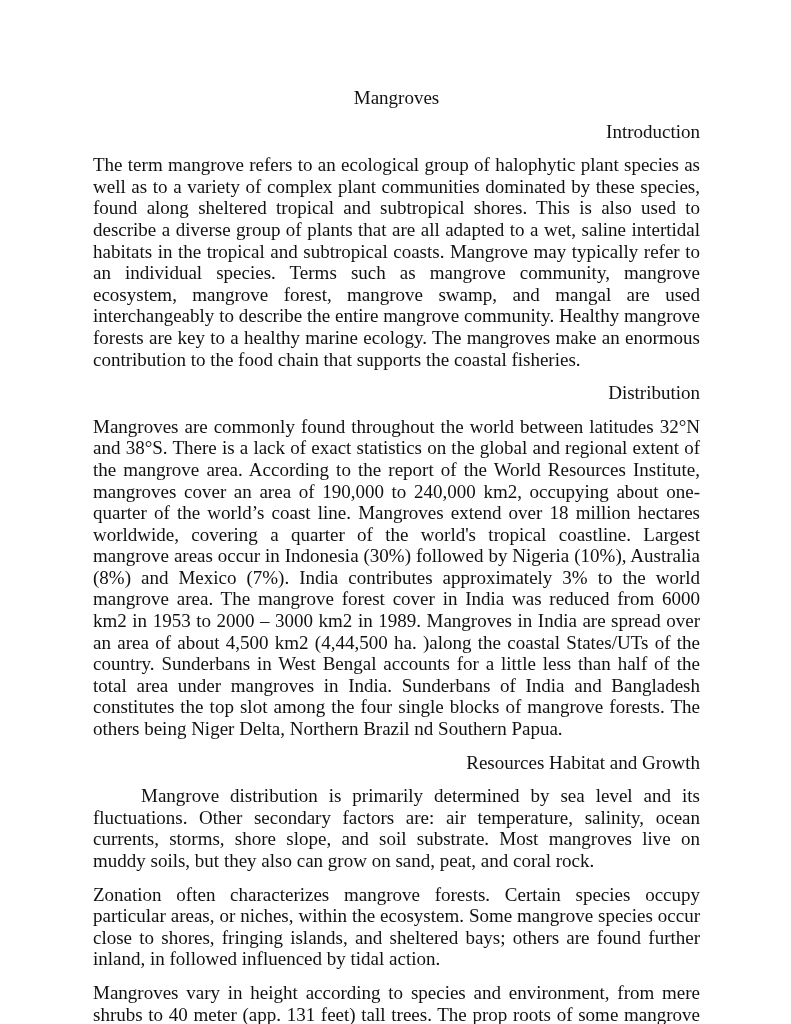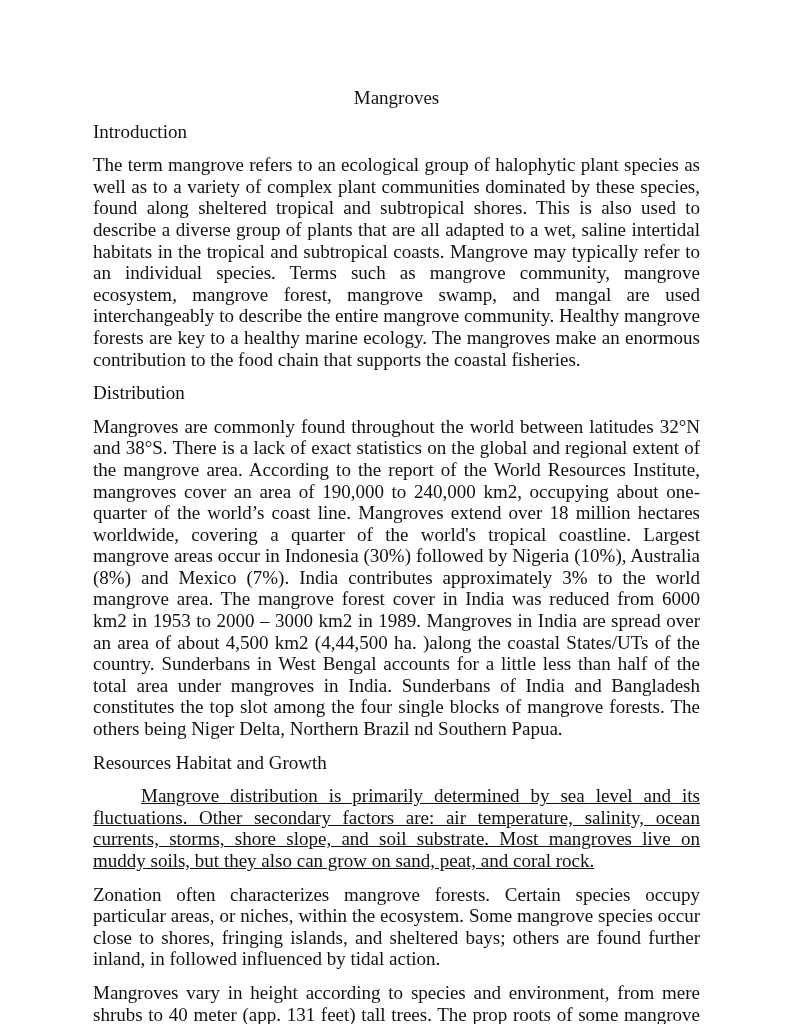--- a/index.html
+++ b/index.html
@@ -3,23 +3,23 @@
 <meta charset="utf-8">
 <style>
   html, body { margin: 0; padding: 0; background: #ffffff; }
   body { width: 791px; height: 1024px; overflow: hidden; position: relative; }
   .page {
     position: absolute; left: 93px; top: 87px; width: 607px;
     font-family: "Liberation Serif", "DejaVu Serif", serif;
     font-size: 19px; line-height: 21.6px; color: #111111;
   }
   .title { text-align: center; margin: 0 0 12px 0; }
-  .heading { margin: 0 0 12px 0; }
+  .heading { margin: 0 0 12px 0; text-align: right; }
   .para { margin: 9px 0 12px 0; text-align: justify; }
-  .indent { text-indent: 48px; text-decoration: underline; }
+  .indent { text-indent: 48px; }
 </style>
 </head>
 <body>
 
 <div class="page">
   <p class="title">Mangroves</p>
 
   <p class="heading">Introduction</p>
   <p class="para">The term mangrove refers to an ecological group of halophytic plant species as well as to a variety of complex plant communities dominated by these species, found along sheltered tropical and subtropical shores. This is also used to describe a diverse group of plants that are all adapted to a wet, saline intertidal habitats in the tropical and subtropical coasts. Mangrove may typically refer to an individual species. Terms such as mangrove community, mangrove ecosystem, mangrove forest, mangrove swamp, and mangal are used interchangeably to describe the entire mangrove community. Healthy mangrove forests are key to a healthy marine ecology. The mangroves make an enormous contribution to the food chain that supports the coastal fisheries.</p>
 

